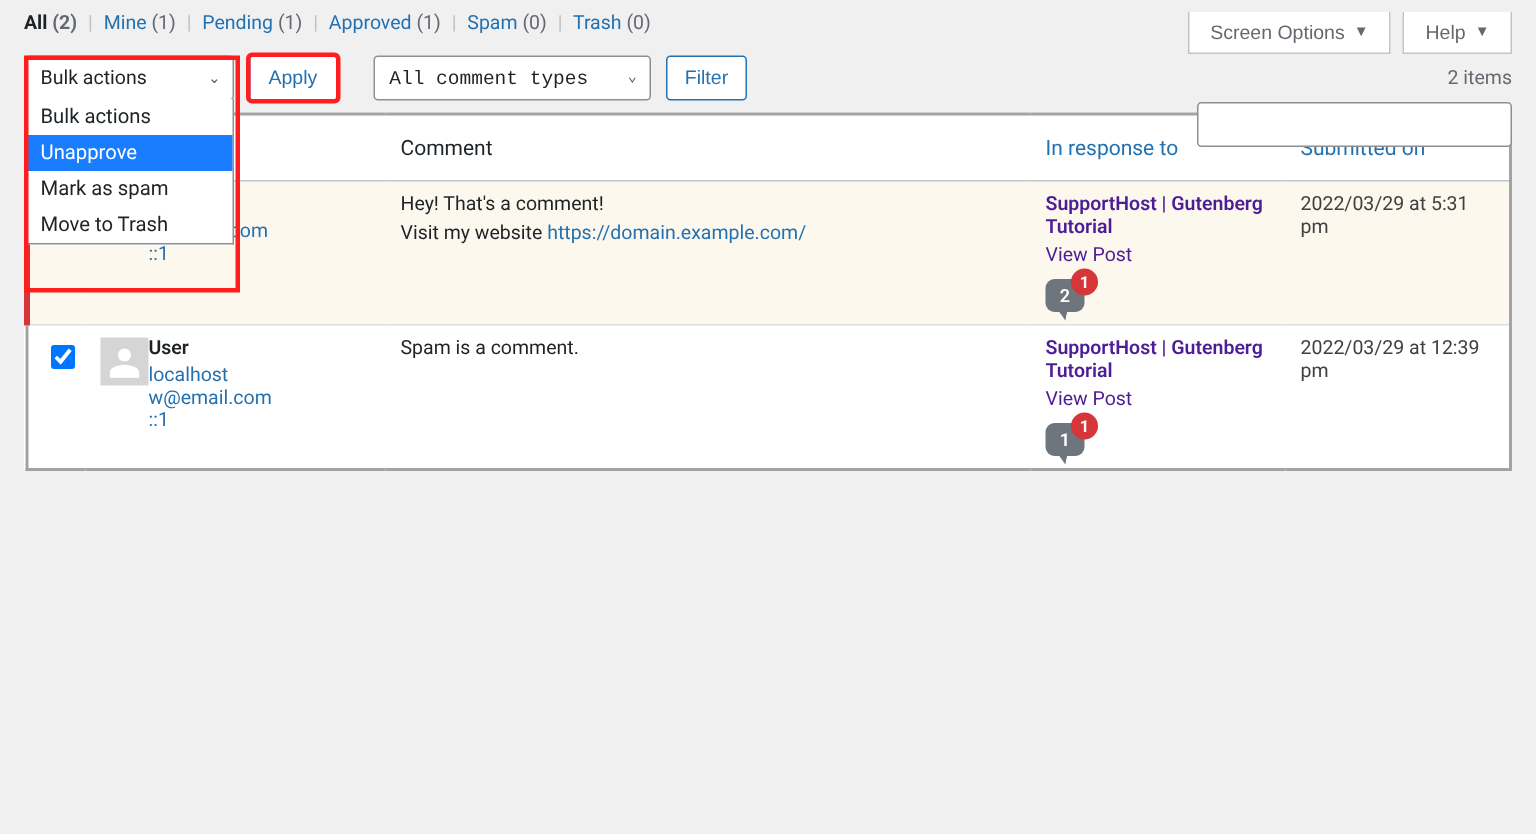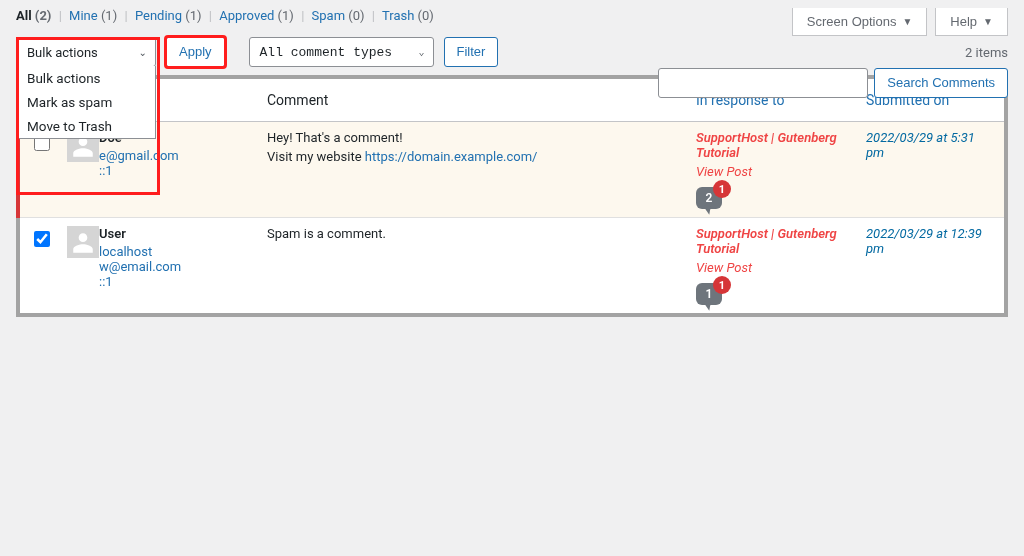--- a/index.html
+++ b/index.html
@@ -66,21 +66,21 @@
     position: absolute; top: 0; left: 0; width: 144px; height: 158px;
     border: 3px solid #ff1d1d; z-index: 40; pointer-events: none;
   }
   .dd-open .opt { padding: 4px 10px; font-size: 13.5px; color: #1d2327; cursor: pointer; }
   .dd-open .opt.selected { background: #1a7cff; color: #fff; }
 
   .items-count { margin-left: auto; color: #646970; font-size: 13px; }
 
   
   table.comments {
-    width: 100%; border-collapse: collapse; background: #fff; border: 4px solid #a3a3a3;
+    width: 100%; border-collapse: collapse; background: #fff; border: 2px solid #a3a3a3;
     margin-top: 6px;
   }
   table.comments th {
     text-align: left; font-weight: 400; font-size: 14px; padding: 10px;
     border-bottom: 1px solid #c3c4c7; color: #2271b1;
   }
   table.comments th.cb, table.comments td.cb { width: 30px; text-align: center; padding: 10px 4px 10px 10px; }
   table.comments th.author-col { width: 200px; color: #1d2327; }
   table.comments th.comment-col { color: #1d2327; }
   table.comments th.response-col { width: 170px; }
@@ -93,42 +93,42 @@
   .avatar { width: 32px; height: 32px; background: #d5d5d5; display: flex; align-items: center; justify-content: center; flex-shrink: 0; }
   .avatar svg { width: 26px; height: 26px; fill: #fff; }
   .author-info { word-wrap: break-word; max-width: 150px; }
   .author-info .name { font-weight: 600; color: #1d2327; margin-bottom: 3px; }
   .author-info .email, .author-info a { color: #2271b1; text-decoration: none; word-break: break-all; display: block; }
   .author-info .ip { color: #2271b1; }
 
   .comment-text { margin-bottom: 4px; }
   .comment-text a { color: #2271b1; text-decoration: none; }
 
-  .response a { color: #ef4444; text-decoration: none; display: block; font-weight: 600; font-style: italic; }
+  .response a { color: #4c1d95; text-decoration: none; display: block; font-weight: 600; }
   .response .view { font-weight: 400; margin-top: 4px; }
 
   .bubble {
     display: inline-flex; align-items: center; justify-content: center;
     background: #6e757c; color: #fff; border-radius: 6px;
     width: 26px; height: 22px; font-size: 12px; font-weight: 600;
     position: relative; margin-top: 8px;
   }
   .bubble::after {
     content: ""; position: absolute; bottom: -5px; left: 6px;
     border: 4px solid transparent; border-top-color: #6e757c; border-right-color: #6e757c;
     width: 0; height: 0; transform: rotate(10deg);
   }
   .bubble .badge {
     position: absolute; top: -7px; right: -9px;
     background: #d63638; color: #fff; border-radius: 10px;
     min-width: 18px; height: 18px; font-size: 11px; font-weight: 700;
     display: flex; align-items: center; justify-content: center;
   }
 
-  .date-cell { color: #0369a1; font-style: italic; }
+  .date-cell { color: #404040; }
 
   input[type=checkbox] { width: 16px; height: 16px; border: 1px solid #8c8f94; border-radius: 3px; }
 </style>
 </head>
 <body>
 
 <div class="wrap">
   <div class="screen-meta">
     <button>
       <span>Screen Options</span>
@@ -136,21 +136,20 @@
     </button>
     <button>
       <span>Help</span>
       <span class="chev">▼</span>
     </button>
   </div>
 
 
   <div class="search-box">
     <input type="text" placeholder="" style="">
-    <button class="btn">Search Comments</button>
   </div>
 
   <div class="subsubsub">
     <a class="current"><span>All</span> <span class="count">(2)</span></a>
     <span class="sep">|</span>
     <a><span>Mine</span> <span class="count">(1)</span></a>
     <span class="sep">|</span>
     <a><span>Pending</span> <span class="count">(1)</span></a>
     <span class="sep">|</span>
     <a><span>Approved</span> <span class="count">(1)</span></a>
@@ -162,20 +161,21 @@
 
   <div class="tablenav">
     <div class="bulk-box">
       <div class="highlight-wrap"></div>
       <div class="select-dd">
         <span>Bulk actions</span>
         <span class="chev">⌄</span>
       </div>
       <div class="dd-open">
         <div class="opt">Bulk actions</div>
+        <div class="opt selected">Unapprove</div>
         <div class="opt">Mark as spam</div>
         <div class="opt">Move to Trash</div>
       </div>
     </div>
     <button class="btn highlight-red">Apply</button>
 
     <div class="select-dd comment-type-dd" style="margin-left:14px;font-family:Liberation Mono, monospace;">
       <span>All comment types</span>
       <span class="chev">⌄</span>
     </div>

